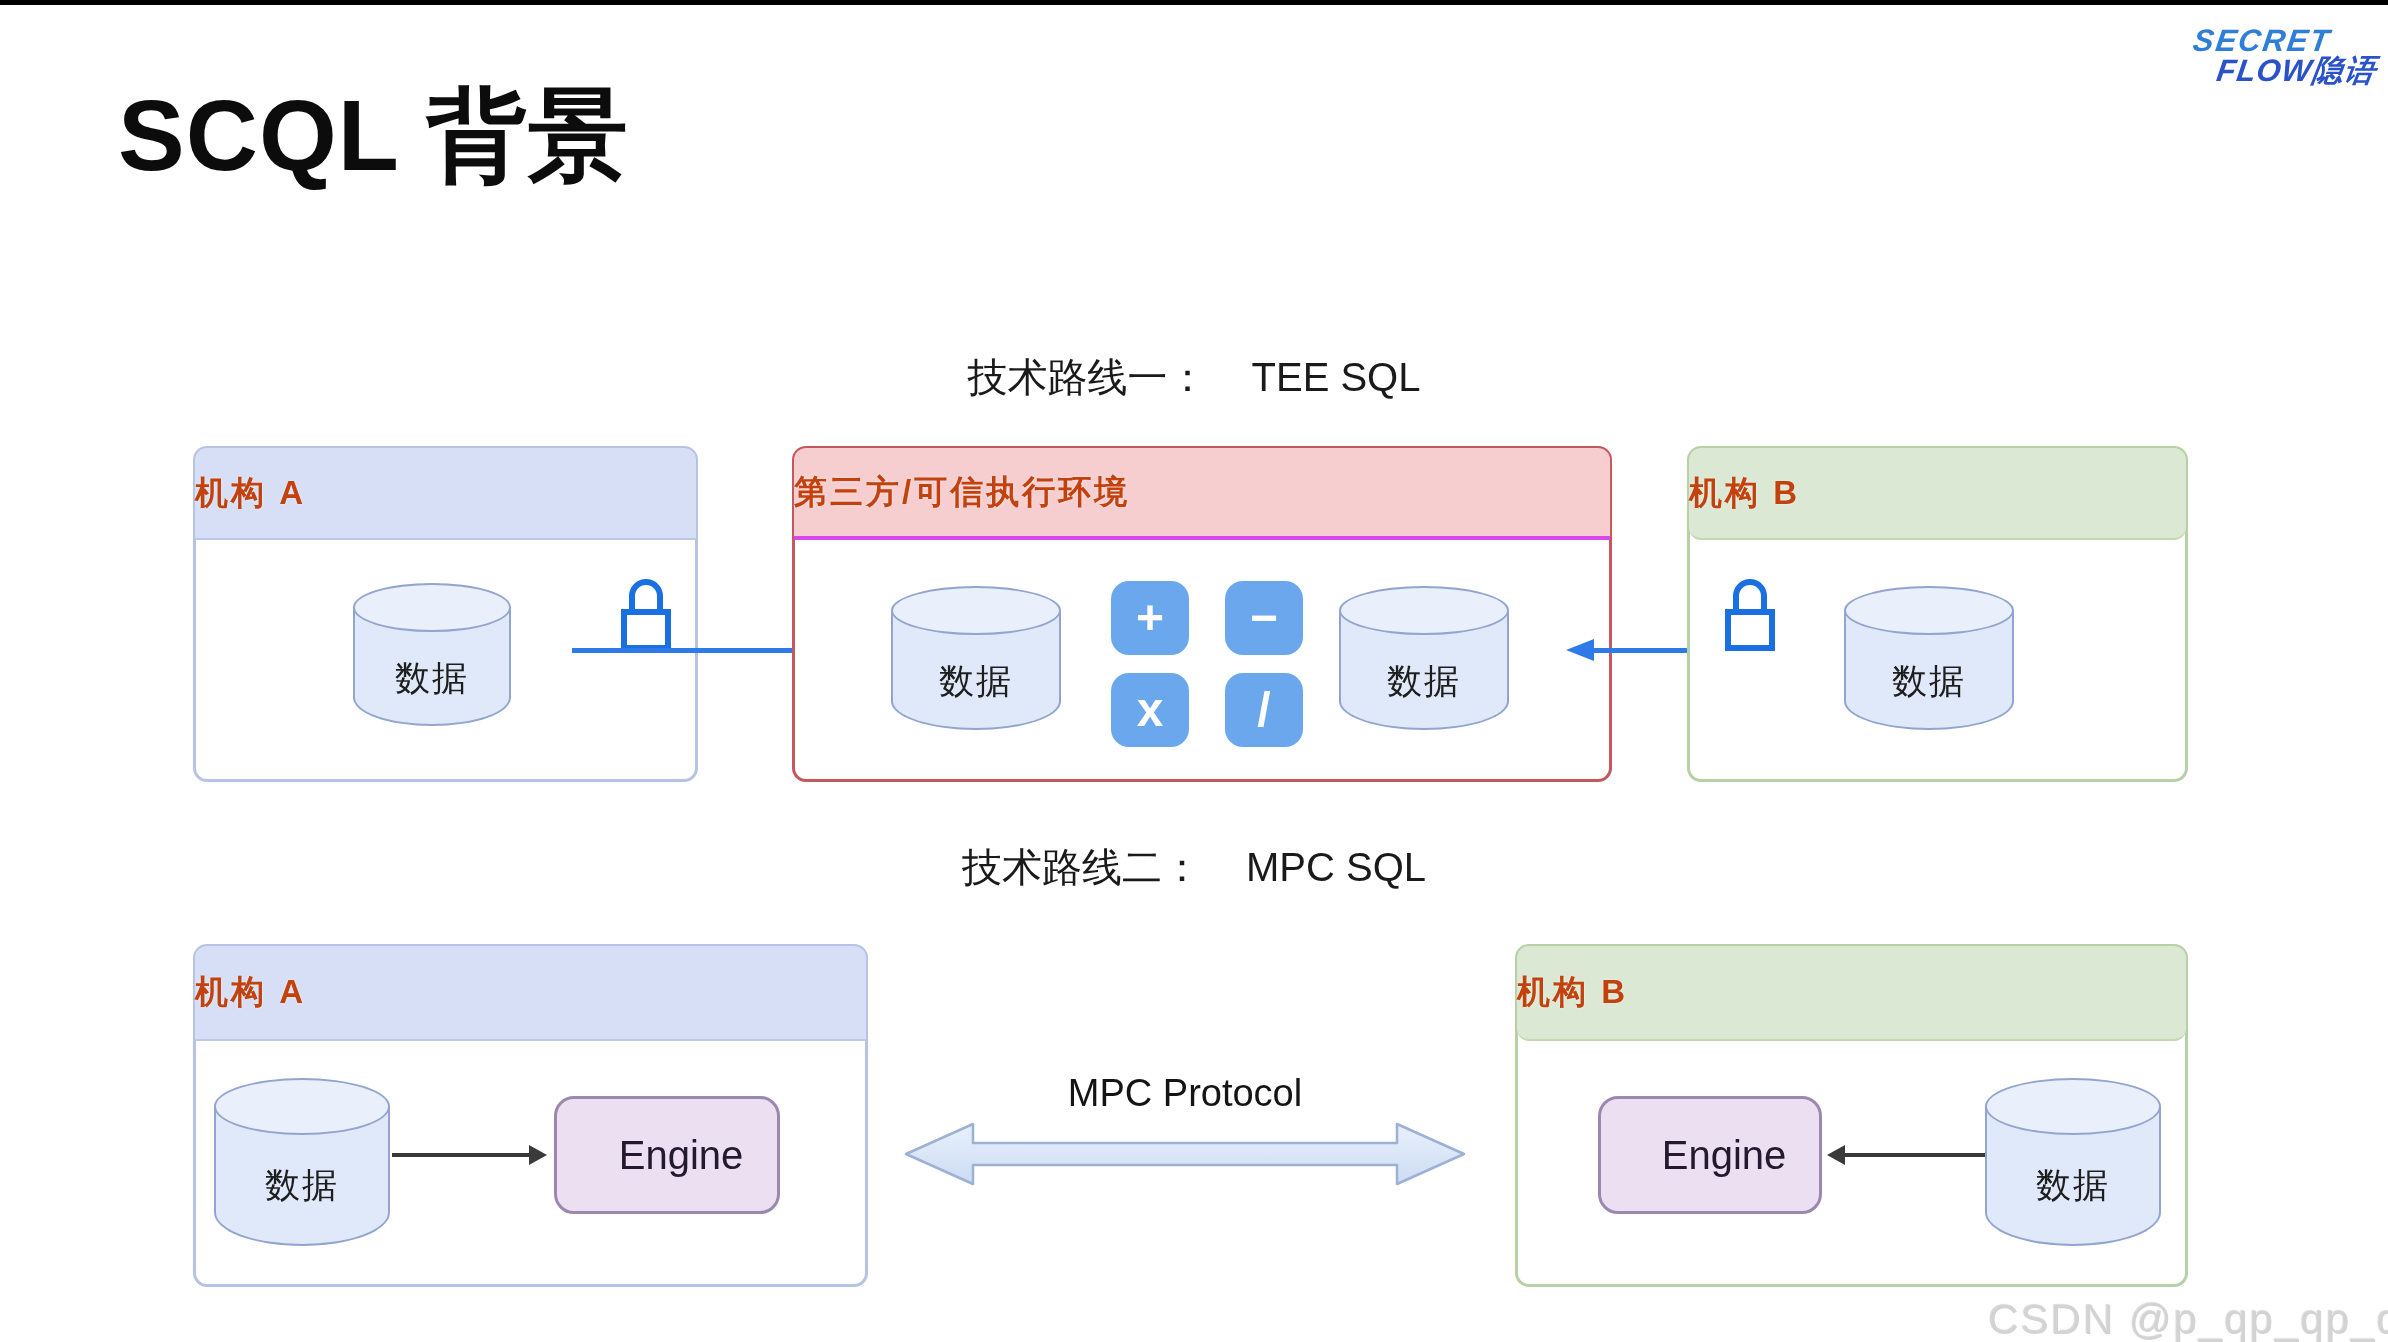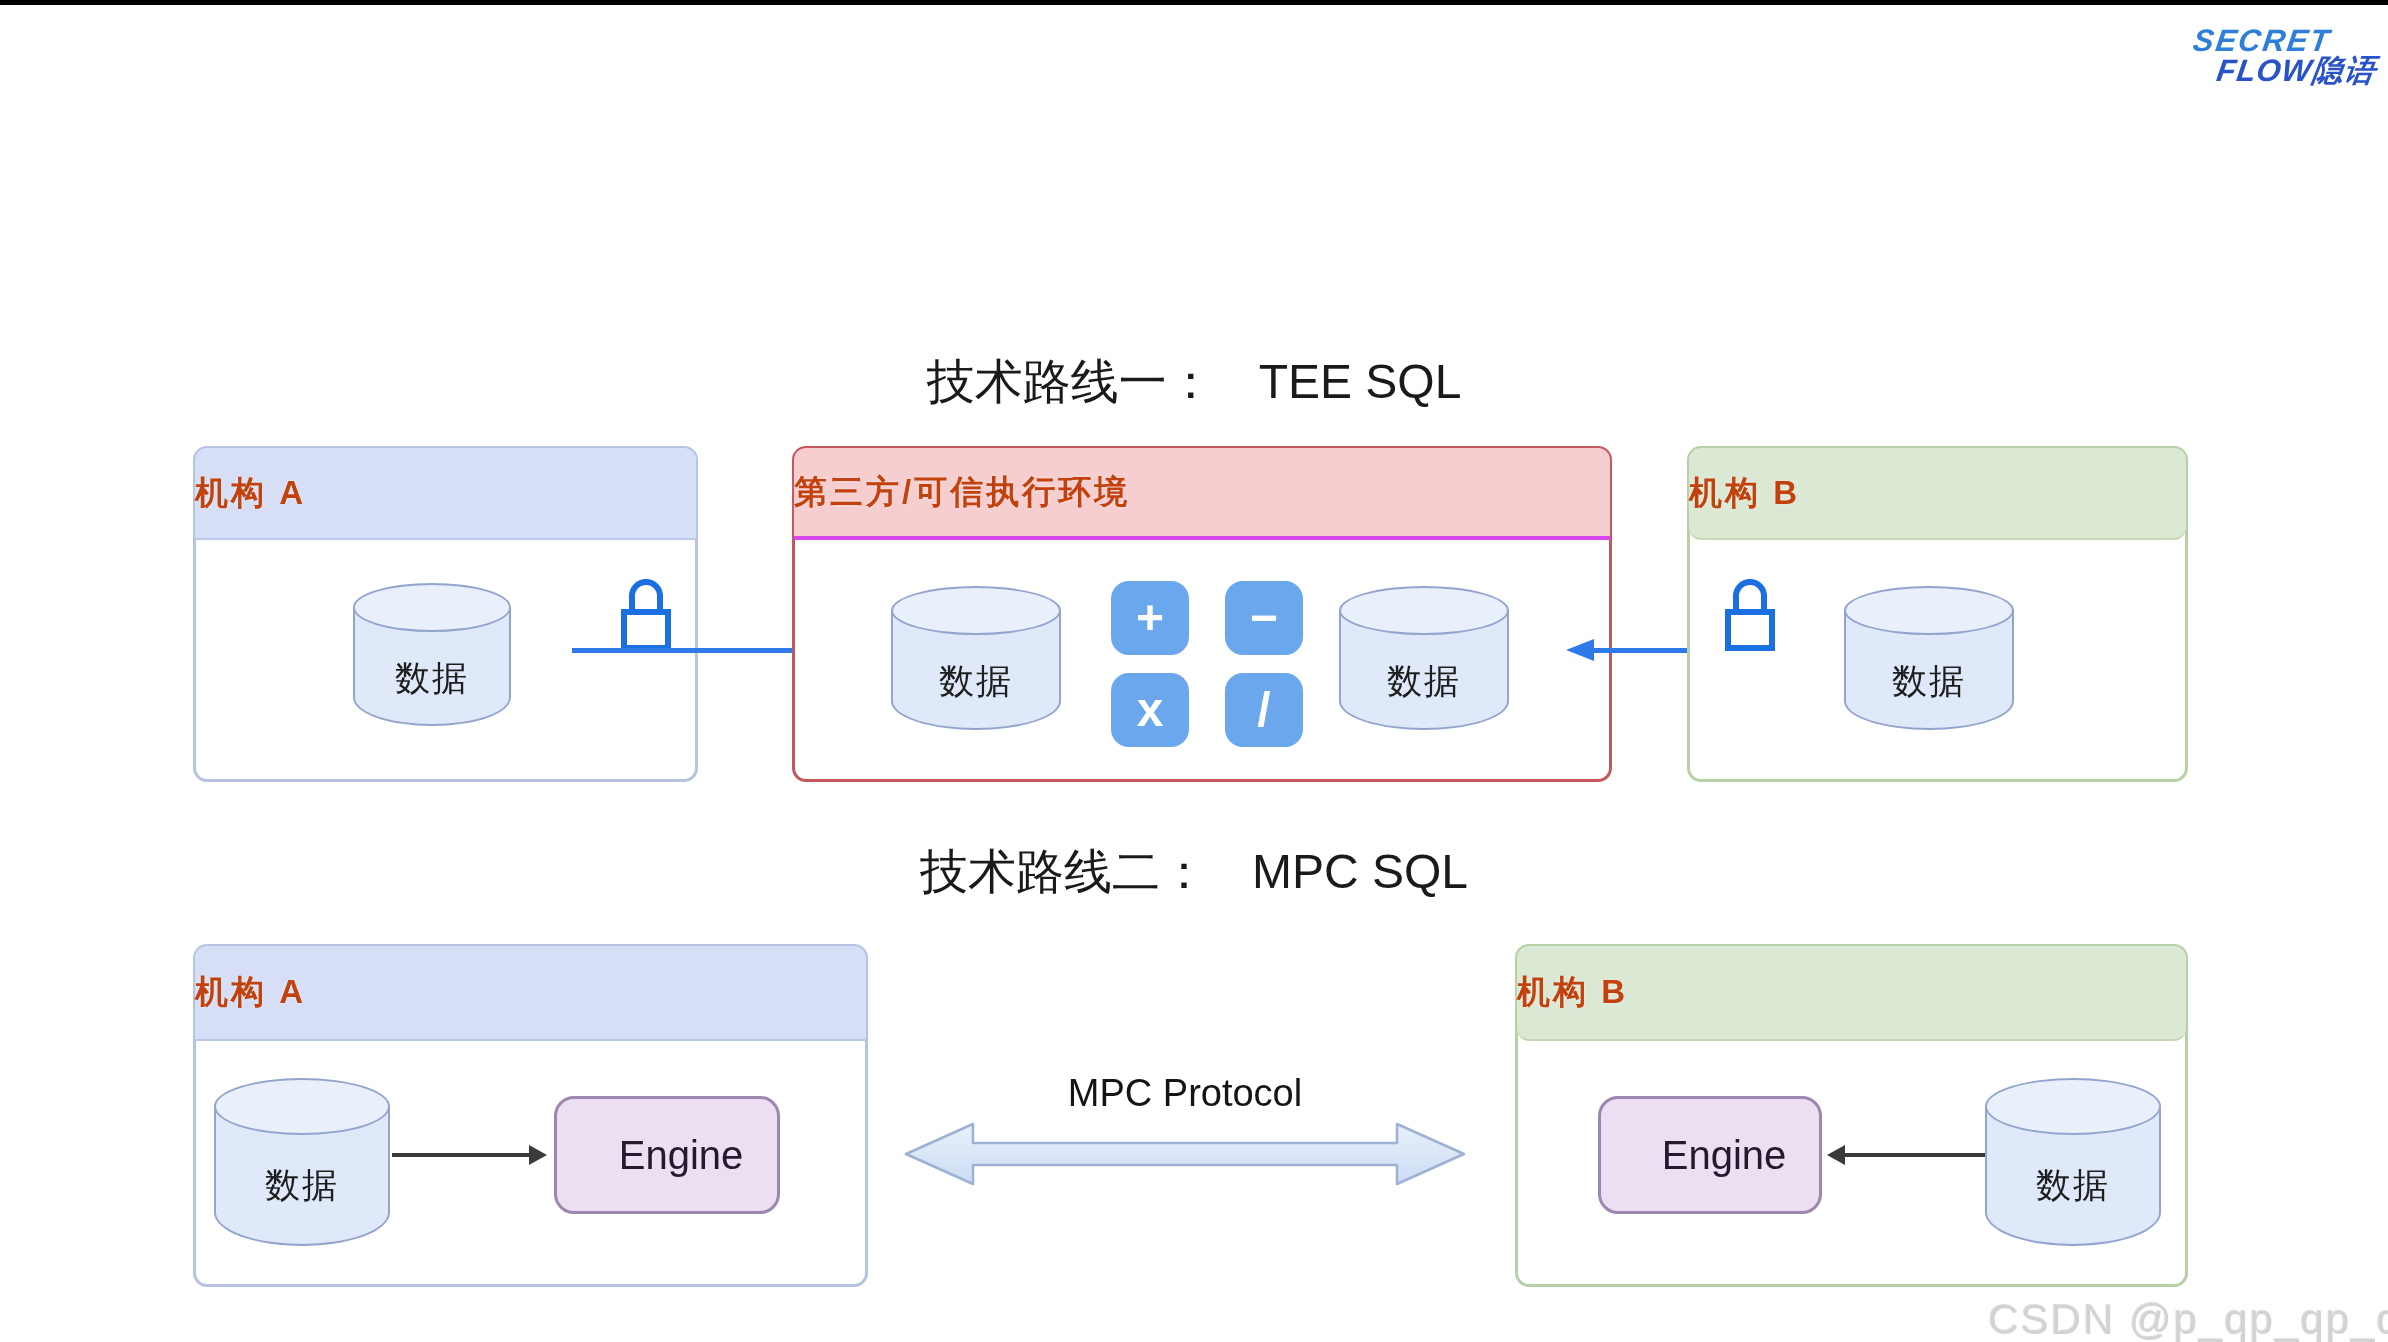--- a/index.html
+++ b/index.html
@@ -6,21 +6,21 @@
   html,body { background:#ffffff; }
   body { font-family:"Liberation Sans", sans-serif; }
   #page {
     position:relative; width:2388px; height:1342px; background:#ffffff; overflow:hidden;
   }
   .topbar { position:absolute; left:0; top:0; width:100%; height:5px; background:#000; }
 
   
   .slide-title { position:absolute; left:118px; top:70px; font-size:100px; font-weight:900; color:#0c0c0c; letter-spacing:1px; }
   .slide-subtitle { position:absolute; left:120px; top:236px; font-size:46px; font-weight:700; color:#111; letter-spacing:1px; }
-  .route-heading { position:absolute; left:0; width:2388px; text-align:center; font-size:48px; color:#1a1a1a; font-weight:500; }
+  .route-heading { position:absolute; left:0; width:2388px; text-align:center; font-size:40px; color:#1a1a1a; font-weight:500; }
   .route-heading .gap { display:inline-block; width:44px; }
   #route1-heading { top:350px; }
   #route2-heading { top:840px; }
 
   
   .logo { position:absolute; right:10px; top:26px; font-style:italic; font-weight:800; transform:skewX(-8deg); text-align:left; }
   .logo .l1 { font-size:31px; color:#2f7fd9; letter-spacing:2px; line-height:30px; }
   .logo .l2 { font-size:31px; color:#2a52c9; letter-spacing:1px; line-height:30px; margin-left:28px; }
 
   
@@ -116,20 +116,21 @@
 <body>
 
 <div id="page">
   <div class="topbar"></div>
 
   <div class="logo">
     <div class="l1">SECRET</div>
     <div class="l2">FLOW隐语</div>
   </div>
 
+  <div class="slide-title">SCQL 背景</div>
 
   <div class="route-heading" id="route1-heading">
     <span>技术路线一：</span><span class="gap"></span><span>TEE SQL</span>
   </div>
 
   <div class="org-box blue" style="left:193px; top:446px; width:505px; height:336px;">
     <div class="box-header blue hdr-r1">
       <span>机构 A</span>
     </div>
     <div class="cyl" style="left:157px; top:134px; width:158px; height:143px;">

